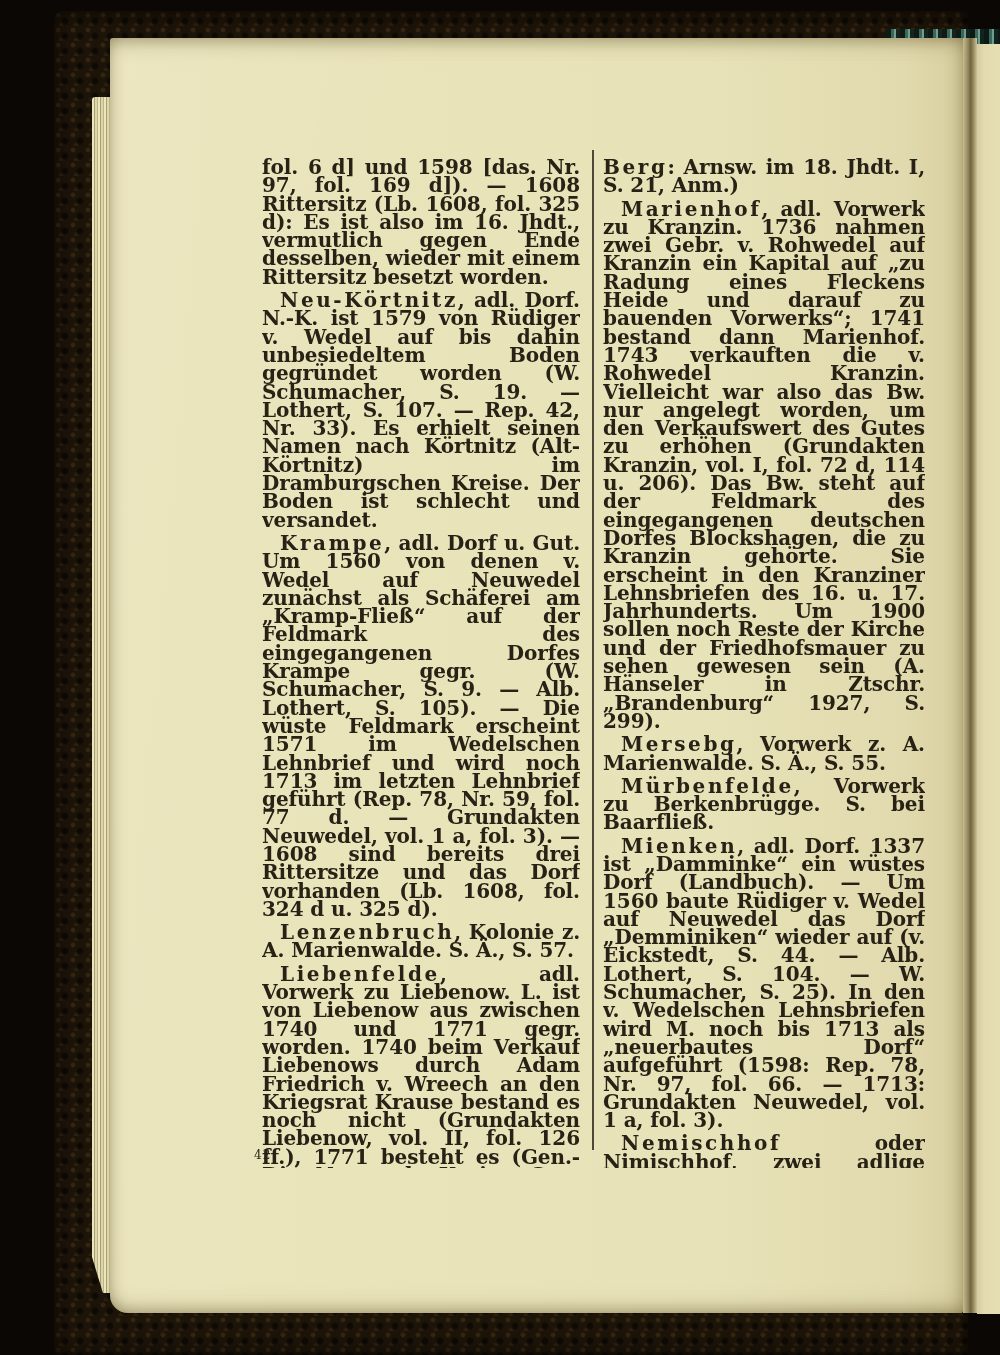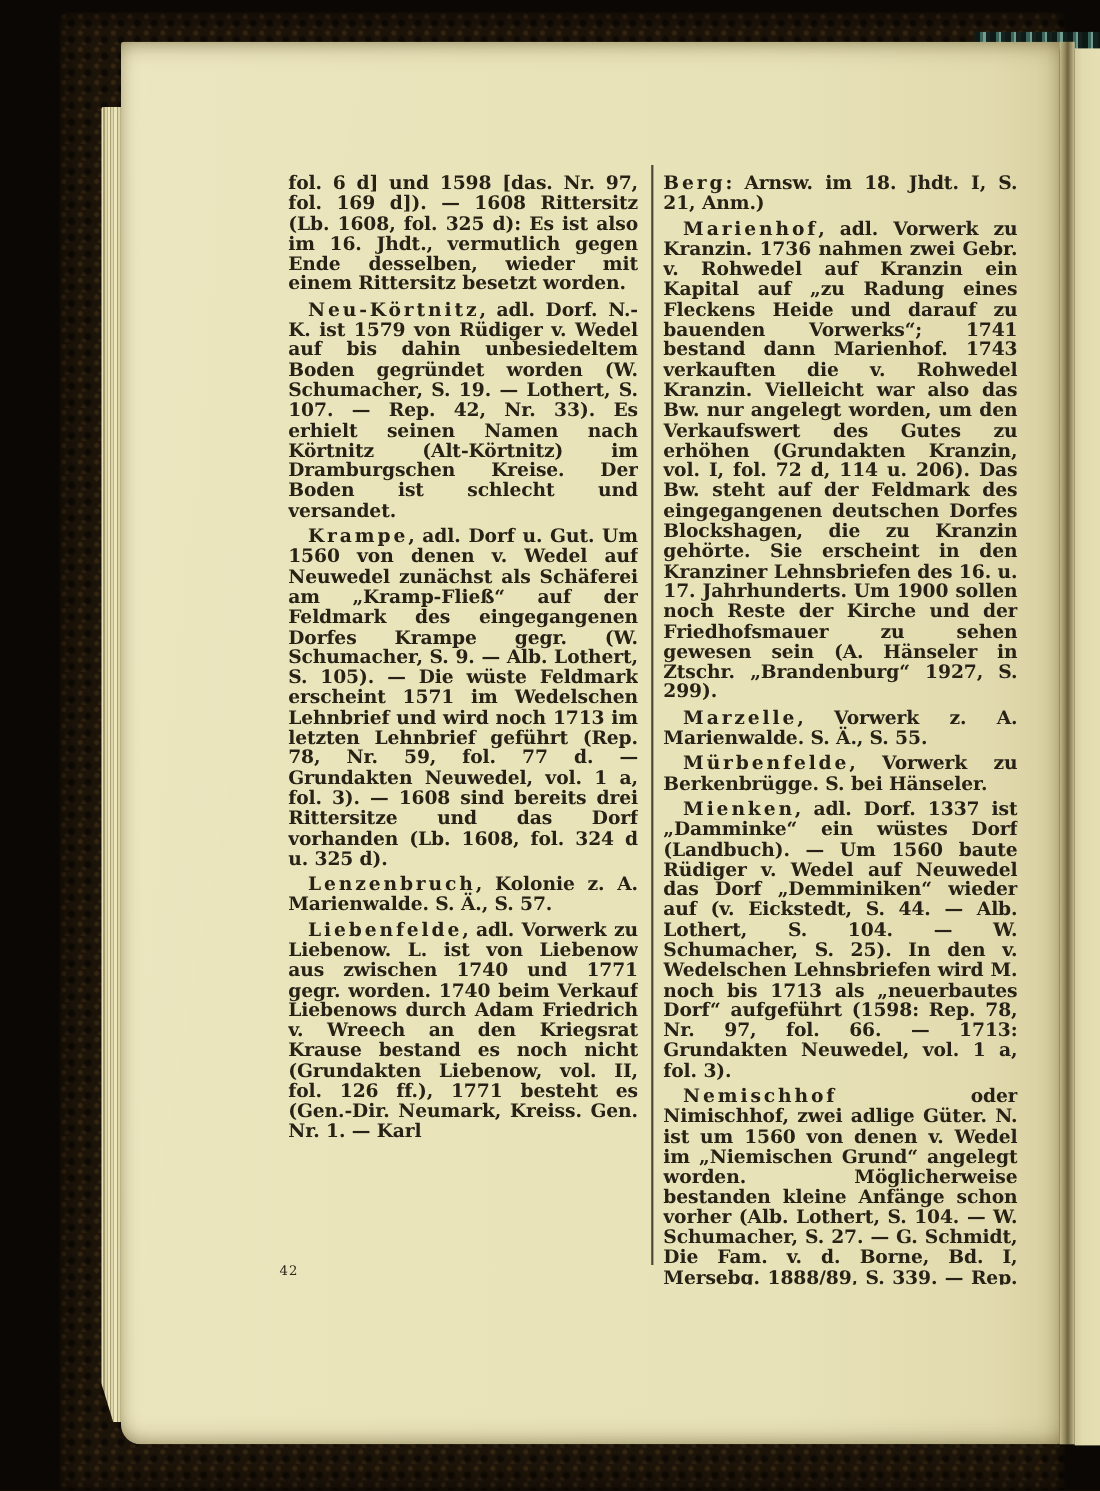--- a/index.html
+++ b/index.html
@@ -55,21 +55,21 @@
     position:absolute;left:963px;top:38px;width:14px;height:1275px;
     background:linear-gradient(90deg,#c6bc8e 0%,#958a5e 35%,#6f6443 55%,#a2976a 80%,#cdc396 100%);
   }
   .page-sliver{
     position:absolute;left:977px;top:44px;width:23px;height:1270px;
     background:linear-gradient(90deg,#d5cc9e 0%,#e2dbb0 30%,#e6dfb4 100%);
   }
   
   .column{
     position:absolute;top:120px;height:1010px;overflow:hidden;
-    font-size:17px;line-height:18.3px;font-weight:700;
+    font-size:20px;line-height:18.3px;font-weight:700;
     color:#282216;text-align:justify;
     letter-spacing:-0.1px;
   }
   .col-left{left:152px;width:318px;}
   .col-right{left:493px;width:322px;}
   .col-divider{
     position:absolute;left:482px;top:112px;width:2px;height:1000px;
     background:#342d21;opacity:.85;
   }
   .para{margin:0 0 5px 0;text-indent:18px;}
@@ -93,22 +93,22 @@
   <div class="column col-left">
       <p class="para noindent"><span>fol. 6 d] und 1598 [das. Nr. 97, fol. 169 d]). — 1608 Rittersitz (Lb. 1608, fol. 325 d): Es ist also im 16. Jhdt., vermutlich gegen Ende desselben, wieder mit einem Rittersitz besetzt worden.</span></p>
       <p class="para"><span class="head">Neu-Körtnitz</span><span>, adl. Dorf. N.-K. ist 1579 von Rüdiger v. Wedel auf bis dahin unbesiedeltem Boden gegründet worden (W. Schumacher, S. 19. — Lothert, S. 107. — Rep. 42, Nr. 33). Es erhielt seinen Namen nach Körtnitz (Alt-Körtnitz) im Dramburgschen Kreise. Der Boden ist schlecht und versandet.</span></p>
       <p class="para"><span class="head">Krampe</span><span>, adl. Dorf u. Gut. Um 1560 von denen v. Wedel auf Neuwedel zunächst als Schäferei am „Kramp-Fließ“ auf der Feldmark des eingegangenen Dorfes Krampe gegr. (W. Schumacher, S. 9. — Alb. Lothert, S. 105). — Die wüste Feldmark erscheint 1571 im Wedelschen Lehnbrief und wird noch 1713 im letzten Lehnbrief geführt (Rep. 78, Nr. 59, fol. 77 d. — Grundakten Neuwedel, vol. 1 a, fol. 3). — 1608 sind bereits drei Rittersitze und das Dorf vorhanden (Lb. 1608, fol. 324 d u. 325 d).</span></p>
       <p class="para"><span class="head">Lenzenbruch</span><span>, Kolonie z. A. Marienwalde. S. Ä., S. 57.</span></p>
       <p class="para"><span class="head">Liebenfelde</span><span>, adl. Vorwerk zu Liebenow. L. ist von Liebenow aus zwischen 1740 und 1771 gegr. worden. 1740 beim Verkauf Liebenows durch Adam Friedrich v. Wreech an den Kriegsrat Krause bestand es noch nicht (Grundakten Liebenow, vol. II, fol. 126 ff.), 1771 besteht es (Gen.-Dir. Neumark, Kreiss. Gen. Nr. 1. — Karl</span></p>
     </div>
   <div class="column col-right">
       <p class="para noindent"><span class="head">Berg</span><span>: Arnsw. im 18. Jhdt. I, S. 21, Anm.)</span></p>
       <p class="para"><span class="head">Marienhof</span><span>, adl. Vorwerk zu Kranzin. 1736 nahmen zwei Gebr. v. Rohwedel auf Kranzin ein Kapital auf „zu Radung eines Fleckens Heide und darauf zu bauenden Vorwerks“; 1741 bestand dann Marienhof. 1743 verkauften die v. Rohwedel Kranzin. Vielleicht war also das Bw. nur angelegt worden, um den Verkaufswert des Gutes zu erhöhen (Grundakten Kranzin, vol. I, fol. 72 d, 114 u. 206). Das Bw. steht auf der Feldmark des eingegangenen deutschen Dorfes Blockshagen, die zu Kranzin gehörte. Sie erscheint in den Kranziner Lehnsbriefen des 16. u. 17. Jahrhunderts. Um 1900 sollen noch Reste der Kirche und der Friedhofsmauer zu sehen gewesen sein (A. Hänseler in Ztschr. „Brandenburg“ 1927, S. 299).</span></p>
-      <p class="para"><span class="head">Marzelle</span><span>, Vorwerk z. A. Marienwalde. S. Ä., S. 55.</span></p>
-      <p class="para"><span class="head">Mürbenfelde</span><span>, Vorwerk zu Berkenbrügge. S. bei Hänseler.</span></p>
+      <p class="para"><span class="head">Mersebg</span><span>, Vorwerk z. A. Marienwalde. S. Ä., S. 55.</span></p>
+      <p class="para"><span class="head">Mürbenfelde</span><span>, Vorwerk zu Berkenbrügge. S. bei Baarfließ.</span></p>
       <p class="para"><span class="head">Mienken</span><span>, adl. Dorf. 1337 ist „Damminke“ ein wüstes Dorf (Landbuch). — Um 1560 baute Rüdiger v. Wedel auf Neuwedel das Dorf „Demminiken“ wieder auf (v. Eickstedt, S. 44. — Alb. Lothert, S. 104. — W. Schumacher, S. 25). In den v. Wedelschen Lehnsbriefen wird M. noch bis 1713 als „neuerbautes Dorf“ aufgeführt (1598: Rep. 78, Nr. 97, fol. 66. — 1713: Grundakten Neuwedel, vol. 1 a, fol. 3).</span></p>
       <p class="para"><span class="head">Nemischhof</span><span> oder Nimischhof, zwei adlige Güter. N. ist um 1560 von denen v. Wedel im „Niemischen Grund“ angelegt worden. Möglicherweise bestanden kleine Anfänge schon vorher (Alb. Lothert, S. 104. — W. Schumacher, S. 27. — G. Schmidt, Die Fam. v. d. Borne, Bd. I, Mersebg. 1888/89, S. 339. — Rep. 42, Nr. 33). 1568 ist von dem „neu erbauten Vorwerk,</span></p>
     </div>
   <div class="pagenum">42</div>
 </div>
 
 <div class="gutter"></div>
 <div class="page-sliver"></div>
 
 </body></html>

